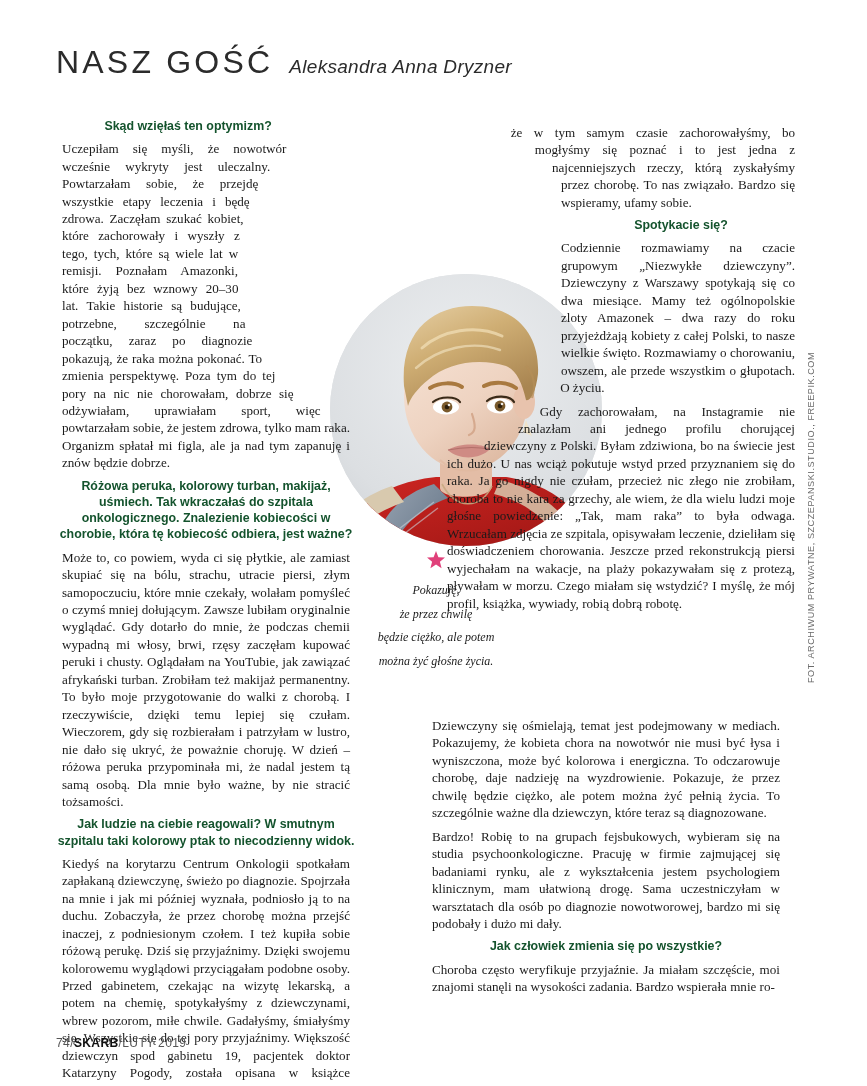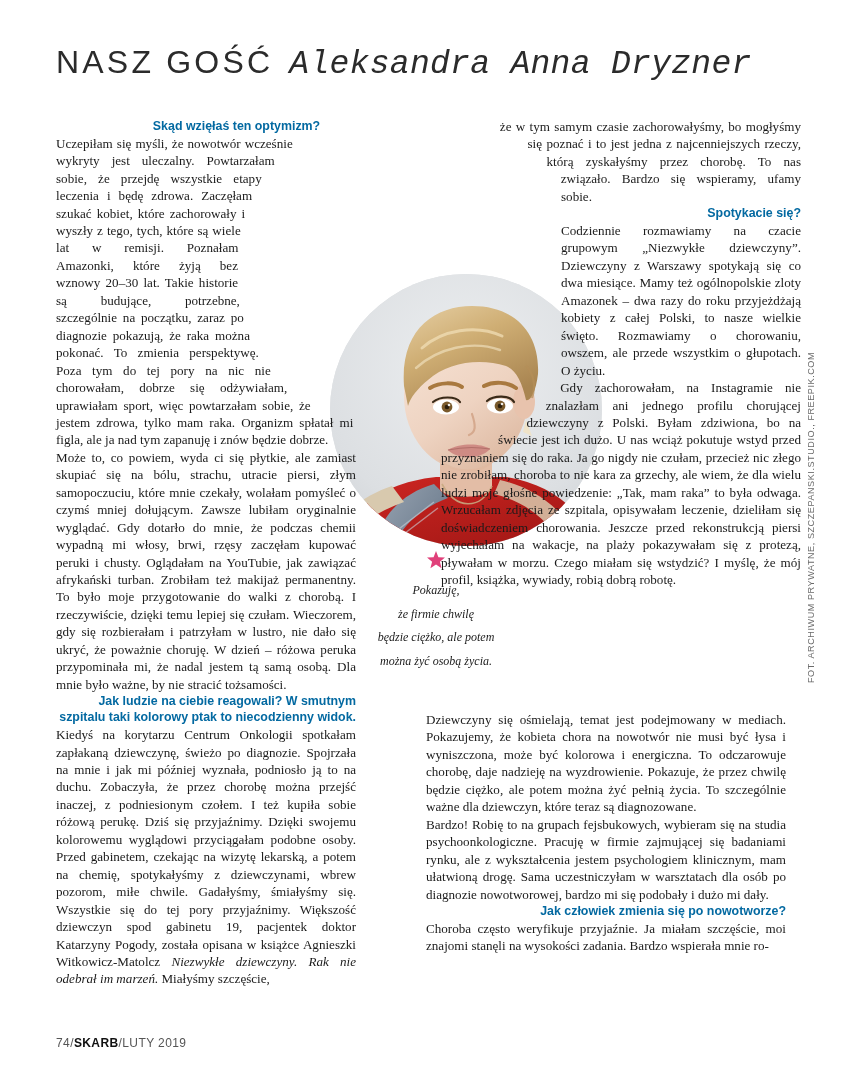--- a/index.html
+++ b/index.html
@@ -36,23 +36,23 @@
     white-space: nowrap;
   }
   .masthead-kicker {
     font-family: "Liberation Sans", sans-serif;
     font-weight: 300;
     font-size: 32px;
     letter-spacing: 3.2px;
     color: #2b2b2b;
   }
   .masthead-name {
-    font-family: Liberation Mono, monospace;
+    font-family: Liberation Sans, sans-serif;
     font-style: italic;
-    font-size: 33px;
+    font-size: 19px;
     letter-spacing: 0.3px;
     color: #2b2b2b;
     margin-left: 16px;
   }
 
   
   .col {
     position: absolute;
     top: 118px;
     width: 300px;
@@ -63,26 +63,26 @@
     hyphens: manual;
   }
   .col-left  { left: 56px; }
   .col-right { left: 441px; width: 360px; }
 
   .q {
     font-family: "Liberation Sans", sans-serif;
     font-weight: bold;
     font-size: 12.4px;
     line-height: 16.2px;
-    text-align: right;
-    color: #0369a1;
+    text-align: center;
+    color: #14532d;
     margin: 0 0 0.5px 0;
   }
   .a {
-    margin: 0;
+    margin: 6px;
     text-indent: 0;
   }
   .q.gap { }
   .a i, .a em { font-style: italic; }
 
   
   .shape-left {
     float: right;
     width: 118px;
     height: 300px;
@@ -258,49 +258,50 @@
       <path d="M118 176 C 132 173 148 173 160 175" stroke="#b26f69" stroke-width="1.1" fill="none"></path>
 
       <path d="M110 186 C 124 200 152 200 164 186" stroke="#e0b79f" stroke-width="2" fill="none" opacity="0.6"></path>
     </svg>
   </div>
 
   <div class="col col-left">
     <div class="shape-left"></div>
     <p class="q">Skąd wzięłaś ten optymizm?</p>
     <p class="a">Uczepiłam się myśli, że nowotwór wcześnie wykryty jest uleczalny. Powtarzałam sobie, że przejdę wszystkie etapy leczenia i będę zdrowa. Zaczęłam szukać kobiet, które zachorowały i wyszły z tego, tych, które są wiele lat w remisji. Poznałam Amazonki, które żyją bez wznowy 20–30 lat. Takie historie są budujące, potrzebne, szczególnie na początku, zaraz po diagnozie pokazują, że raka można pokonać. To zmienia perspektywę. Poza tym do tej pory na nic nie chorowałam, dobrze się odżywiałam, uprawiałam sport, więc powtarzałam sobie, że jestem zdrowa, tylko mam raka. Organizm spłatał mi figla, ale ja nad tym zapanuję i znów będzie dobrze.</p>
+    <p class="q gap">Różowa peruka, kolorowy turban, makijaż, uśmiech. Tak wkraczałaś do szpitala onkologicznego. Znalezienie kobiecości w chorobie, która tę kobiecość odbiera, jest ważne?</p>
     <p class="a">Może to, co powiem, wyda ci się płytkie, ale zamiast skupiać się na bólu, strachu, utracie piersi, złym samopoczuciu, które mnie czekały, wolałam pomyśleć o czymś mniej dołującym. Zawsze lubiłam oryginalnie wyglądać. Gdy dotarło do mnie, że podczas chemii wypadną mi włosy, brwi, rzęsy zaczęłam kupować peruki i chusty. Oglądałam na YouTubie, jak zawiązać afrykański turban. Zrobiłam też makijaż permanentny. To było moje przygotowanie do walki z chorobą. I rzeczywiście, dzięki temu lepiej się czułam. Wieczorem, gdy się rozbierałam i patrzyłam w lustro, nie dało się ukryć, że poważnie choruję. W dzień – różowa peruka przypominała mi, że nadal jestem tą samą osobą. Dla mnie było ważne, by nie stracić tożsamości.</p>
     <p class="q gap">Jak ludzie na ciebie reagowali? W smutnym szpitalu taki kolorowy ptak to niecodzienny widok.</p>
     <p class="a"><span>Kiedyś na korytarzu Centrum Onkologii spotkałam zapłakaną dziewczynę, świeżo po diagnozie. Spojrzała na mnie i jak mi później wyznała, podniosło ją to na duchu. Zobaczyła, że przez chorobę można przejść inaczej, z podniesionym czołem. I też kupiła sobie różową perukę. Dziś się przyjaźnimy. Dzięki swojemu kolorowemu wyglądowi przyciągałam podobne osoby. Przed gabinetem, czekając na wizytę lekarską, a potem na chemię, spotykałyśmy z dziewczynami, wbrew pozorom, miłe chwile. Gadałyśmy, śmiałyśmy się. Wszystkie się do tej pory przyjaźnimy. Większość dziewczyn spod gabinetu 19, pacjentek doktor Katarzyny Pogody, została opisana w książce Agnieszki Witkowicz-Matolcz </span><i>Niezwykłe dziewczyny. Rak nie odebrał im marzeń.</i><span> Miałyśmy szczęście,</span></p>
   </div>
 
   <div class="col col-right">
     <div class="shape-right"></div>
     <p class="a">że w tym samym czasie zachorowałyśmy, bo mogłyśmy się poznać i to jest jedna z najcenniejszych rzeczy, którą zyskałyśmy przez chorobę. To nas związało. Bardzo się wspieramy, ufamy sobie.</p>
     <p class="q gap">Spotykacie się?</p>
     <p class="a">Codziennie rozmawiamy na czacie grupowym „Niezwykłe dziewczyny”. Dziewczyny z Warszawy spotykają się co dwa miesiące. Mamy też ogólnopolskie zloty Amazonek – dwa razy do roku przyjeżdżają kobiety z całej Polski, to nasze wielkie święto. Rozmawiamy o chorowaniu, owszem, ale przede wszystkim o głupotach. O życiu.</p>
     <p class="a">Gdy zachorowałam, na Instagramie nie znalazłam ani jednego profilu chorującej dziewczyny z Polski. Byłam zdziwiona, bo na świecie jest ich dużo. U nas wciąż pokutuje wstyd przed przyznaniem się do raka. Ja go nigdy nie czułam, przecież nic złego nie zrobiłam, choroba to nie kara za grzechy, ale wiem, że dla wielu ludzi moje głośne powiedzenie: „Tak, mam raka” to była odwaga. Wrzucałam zdjęcia ze szpitala, opisywałam leczenie, dzieliłam się doświadczeniem chorowania. Jeszcze przed rekonstrukcją piersi wyjechałam na wakacje, na plaży pokazywałam się z protezą, pływałam w morzu. Czego miałam się wstydzić? I myślę, że mój profil, książka, wywiady, robią dobrą robotę.</p>
   </div>
 
   <div class="pullquote">
     <svg class="pq-star" viewBox="0 0 24 24" xmlns="http://www.w3.org/2000/svg">
       <path id="starPath" d="M12 1.2 L14.9 8.6 L22.8 9.1 L16.7 14.1 L18.7 21.8 L12 17.4 L5.3 21.8 L7.3 14.1 L1.2 9.1 L9.1 8.6 Z" fill="#E0407A"></path>
     </svg>
     <div class="pq-text">
       <span>Pokazuję,</span><br>
-      <span>że firmie chwilę</span><br>
+      <span>że przez chwilę</span><br>
       <span>będzie ciężko, ale potem</span><br>
-      <span>można żyć osobą życia.</span>
+      <span>można żyć głośne życia.</span>
     </div>
   </div>
 
   <div class="lower-right">
     <p class="a">Dziewczyny się ośmielają, temat jest podejmowany w mediach. Pokazujemy, że kobieta chora na nowotwór nie musi być łysa i wyniszczona, może być kolorowa i energiczna. To odczarowuje chorobę, daje nadzieję na wyzdrowienie. Pokazuje, że przez chwilę będzie ciężko, ale potem można żyć pełnią życia. To szczególnie ważne dla dziewczyn, które teraz są diagnozowane.</p>
     <p class="a">Bardzo! Robię to na grupach fejsbukowych, wybieram się na studia psychoonkologiczne. Pracuję w firmie zajmującej się badaniami rynku, ale z wykształcenia jestem psychologiem klinicznym, mam ułatwioną drogę. Sama uczestniczyłam w warsztatach dla osób po diagnozie nowotworowej, bardzo mi się podobały i dużo mi dały.</p>
-    <p class="q gap">Jak człowiek zmienia się po nowotworze?</p>
+    <p class="q gap">Jak człowiek zmienia się po wszystkie?</p>
     <p class="a">Choroba często weryfikuje przyjaźnie. Ja miałam szczęście, moi znajomi stanęli na wysokości zadania. Bardzo wspierała mnie ro-</p>
   </div>
 
   <div class="footer">
     <span>74</span><span>/</span><b>SKARB</b><span>/</span><span>LUTY 2019</span>
   </div>
 
   <div class="credit">FOT. ARCHIWUM PRYWATNE, SZCZEPANSKI.STUDIO., FREEPIK.COM</div>
 
 </div>

